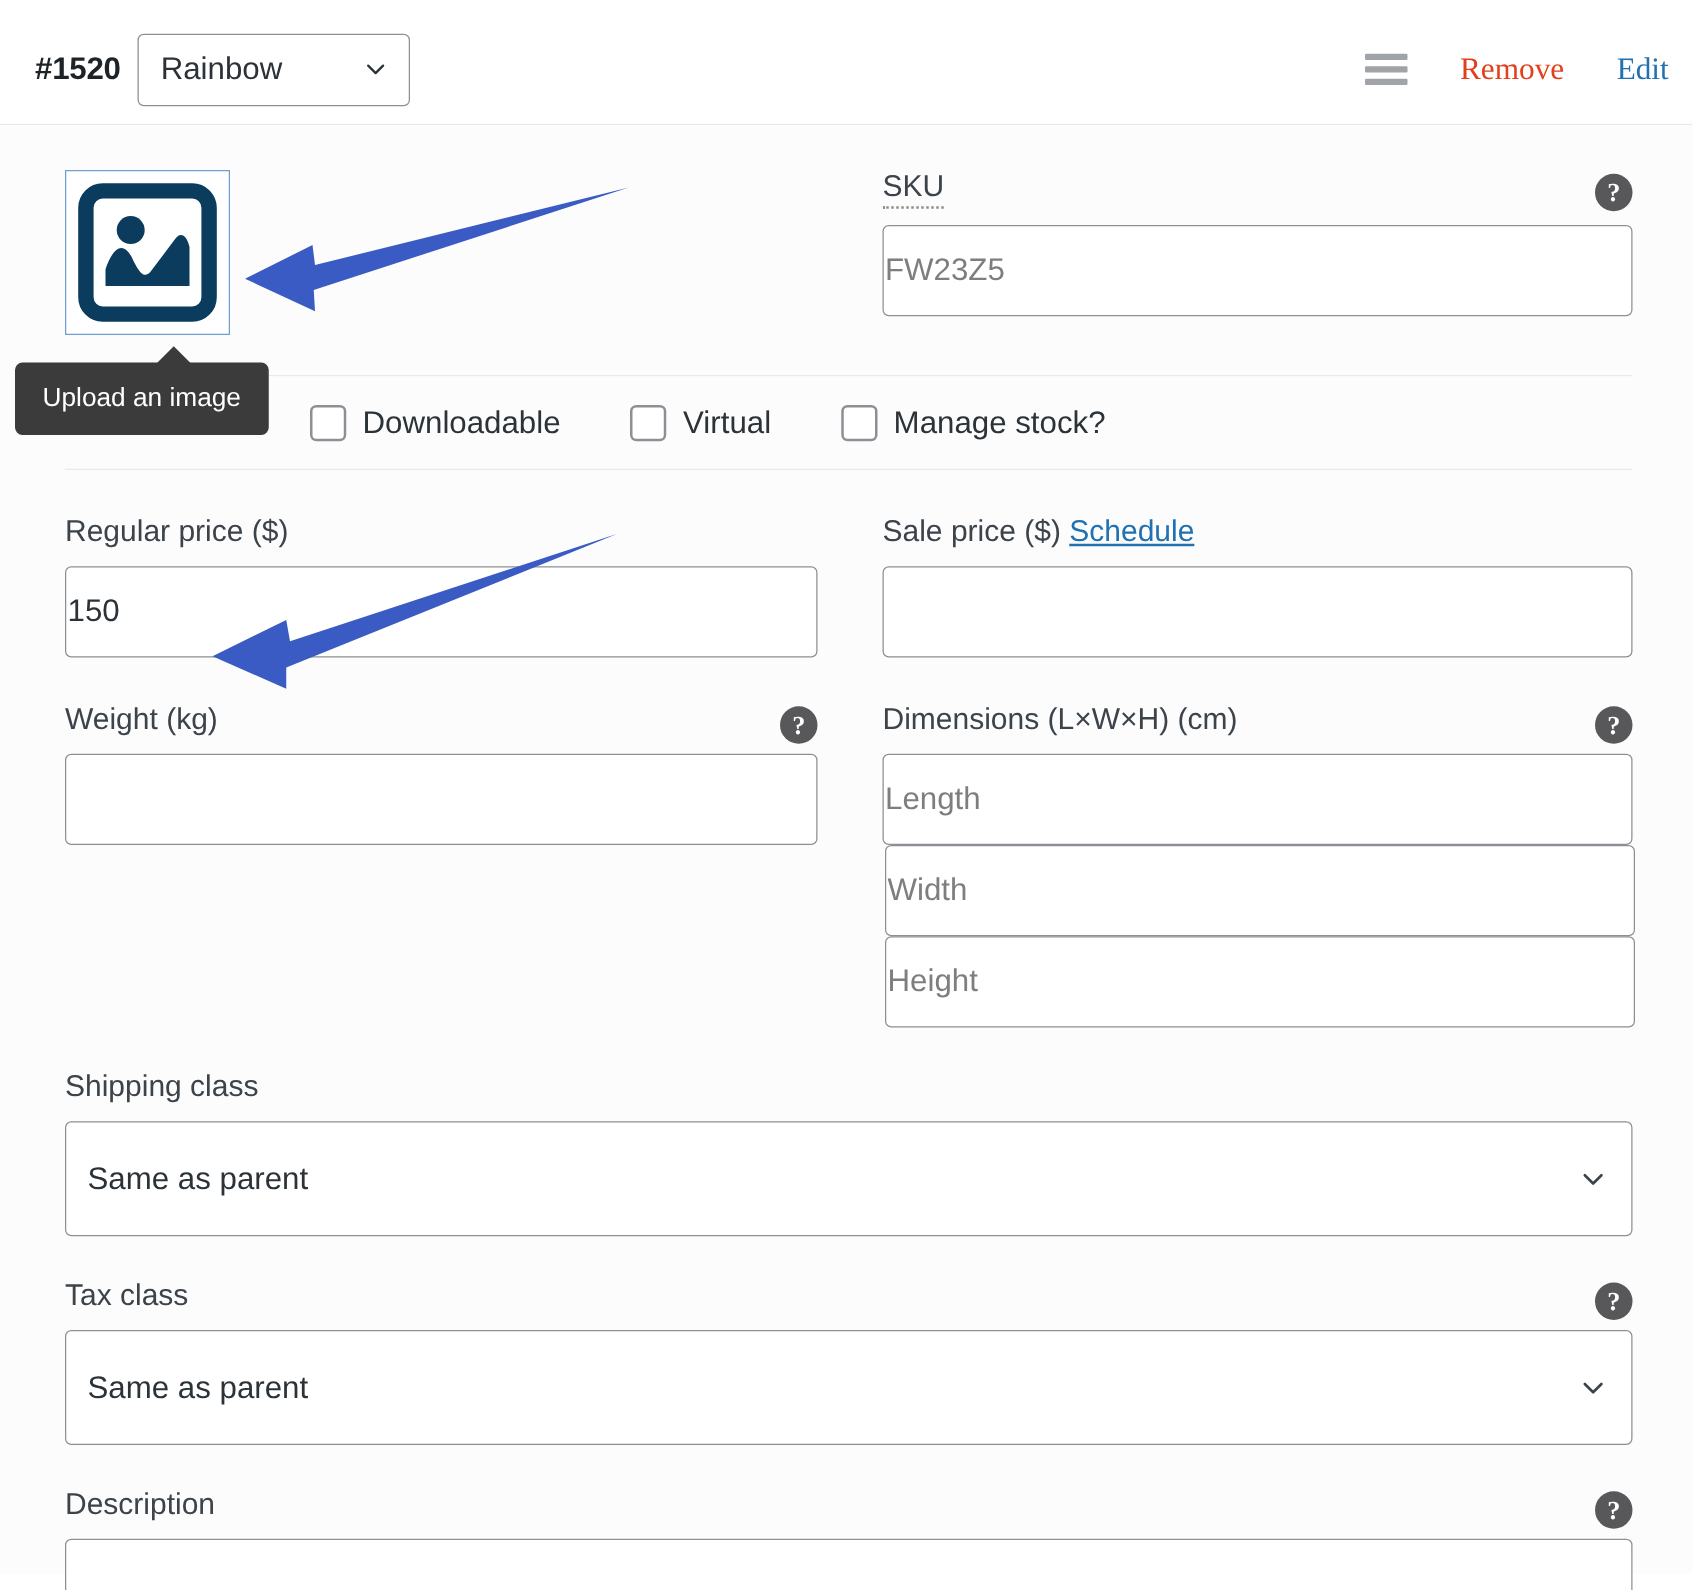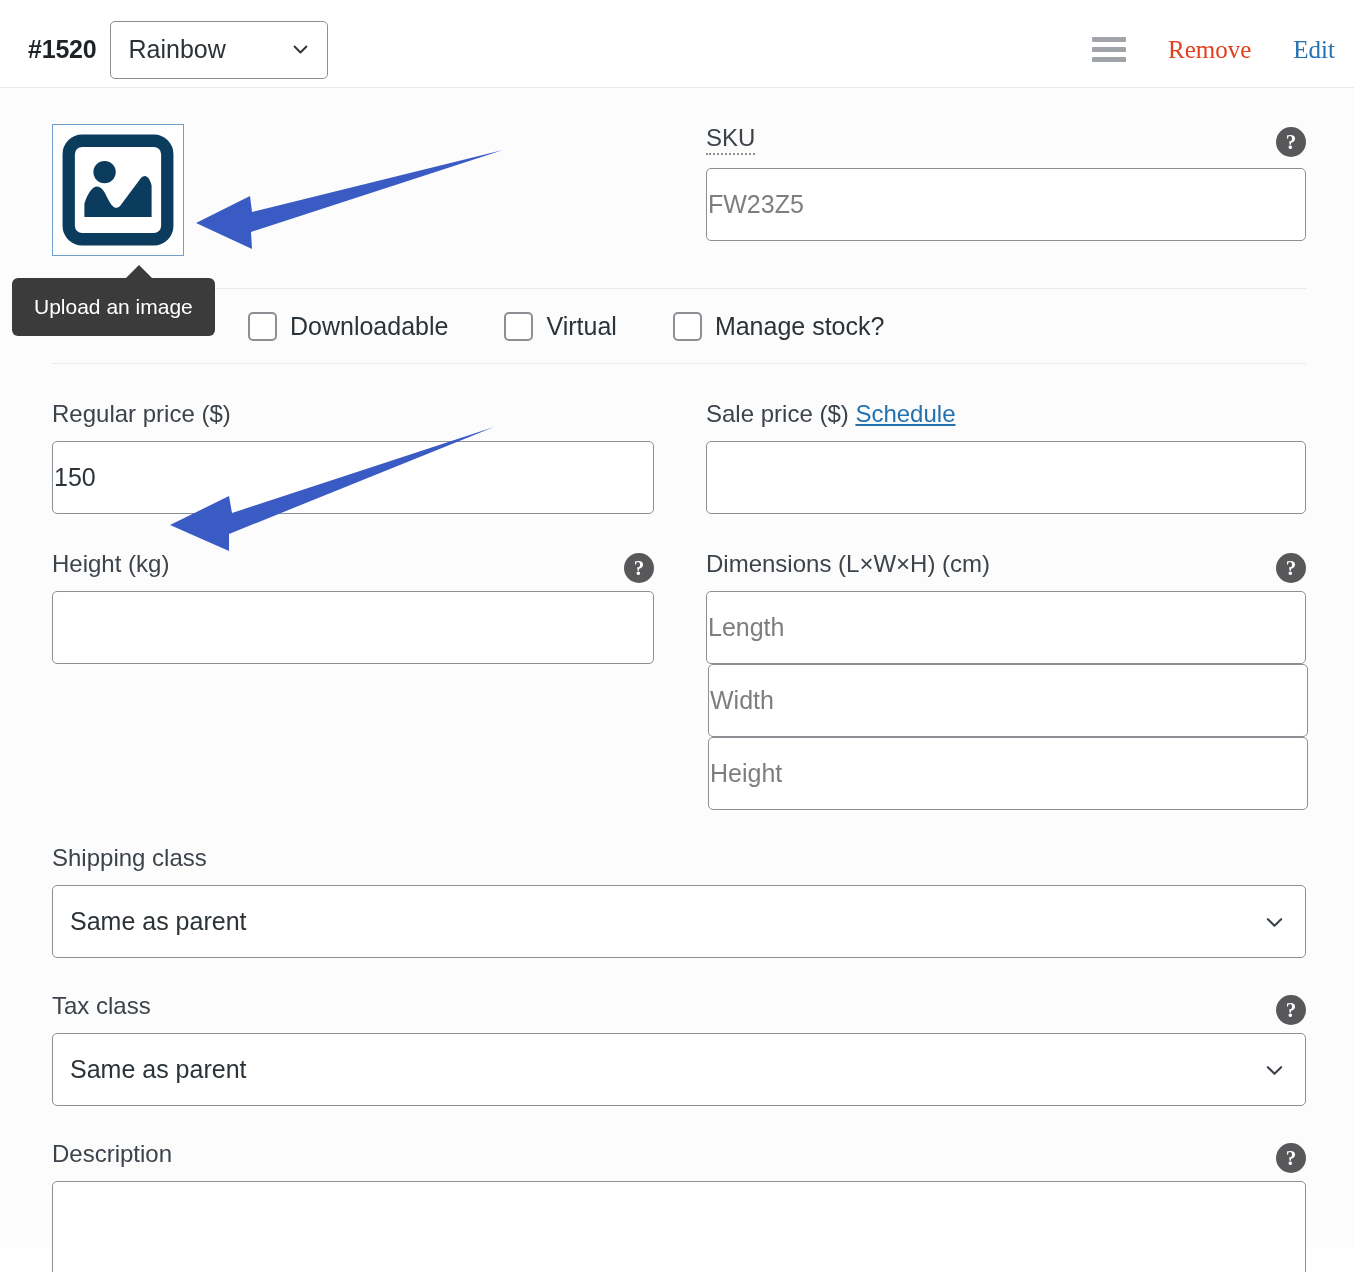--- a/index.html
+++ b/index.html
@@ -10,21 +10,21 @@
     background: #ffffff;
     font-family: "Liberation Sans", sans-serif;
     color: #32373c;
     overflow: hidden;
     position: relative;
   }
 
   
   .variation-header {
     position: relative;
-    height: 88px;
+    height: 100px;
     background: #ffffff;
     border-bottom: 1px solid #e8e9ea;
     display: flex;
     align-items: center;
     padding: 12px 16px 0 28px;
   }
   .var-id {
     font-size: 25px;
     font-weight: bold;
     color: #1d2327;
@@ -225,21 +225,21 @@
   }
 
   .dims-wrap { display: flex; gap: 0; flex-direction: column; }
   .dims-wrap .txt { border-radius: 5px; }
   .dims-wrap .txt + .txt { margin-left: 2px; }
 
   .full-row { padding: 34px 48px 0 52px; position: relative; }
 
   .sel {
     width: 100%;
-    height: 73px;
+    height: 92px;
     border: 1px solid #8c8f94;
     border-radius: 5px;
     background: #ffffff;
     font-size: 25px;
     color: #2c3338;
     display: flex;
     align-items: center;
     padding: 0 17px;
     position: relative;
     cursor: pointer;
@@ -345,21 +345,21 @@
       <label class="field-label">
         <span>Sale price ($)</span>
         <a class="schedule-link">Schedule</a>
       </label>
       <input class="txt" type="text" placeholder="" style="">
     </div>
   </div>
 
   <div class="row-2">
     <div class="col-left">
-      <label class="field-label">Height (kg)</label>
+      <label class="field-label">Weight (kg)</label>
       <span class="help-tip">?</span>
       <input class="txt" type="text" placeholder="" style="">
     </div>
     <div class="col-right">
       <label class="field-label">Dimensions (L×W×H) (cm)</label>
       <span class="help-tip">?</span>
       <div class="dims-wrap">
         <input class="txt" type="text" placeholder="Length" style="">
         <input class="txt" type="text" placeholder="Width" style="">
         <input class="txt" type="text" placeholder="Height" style="">

